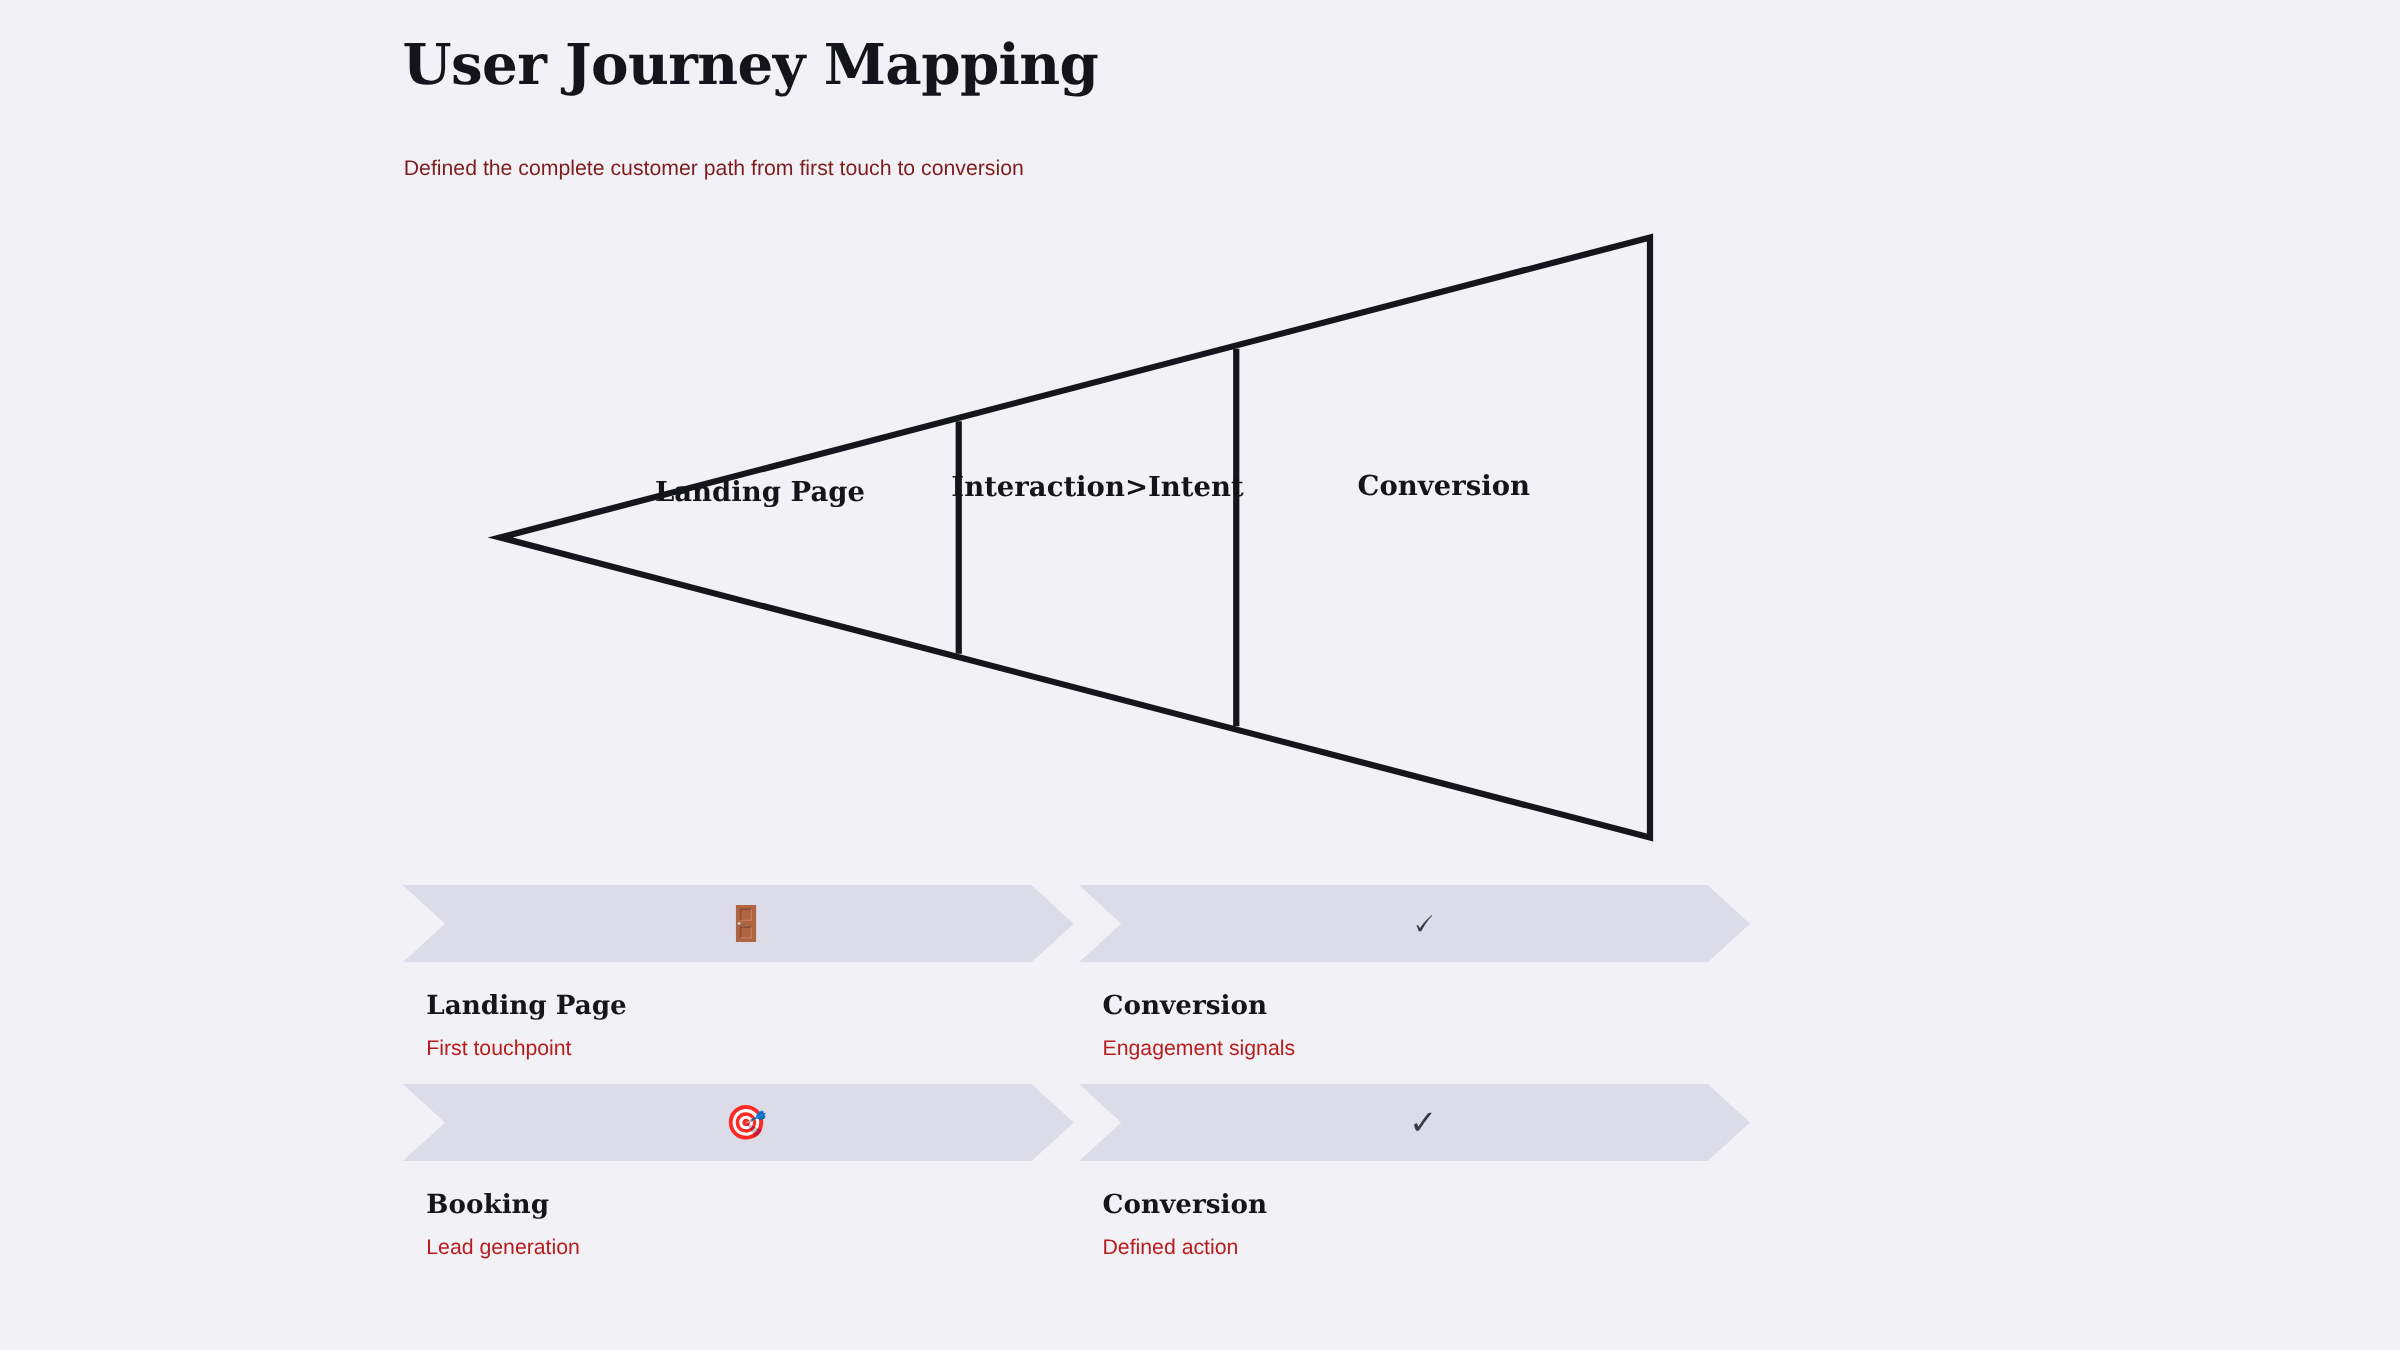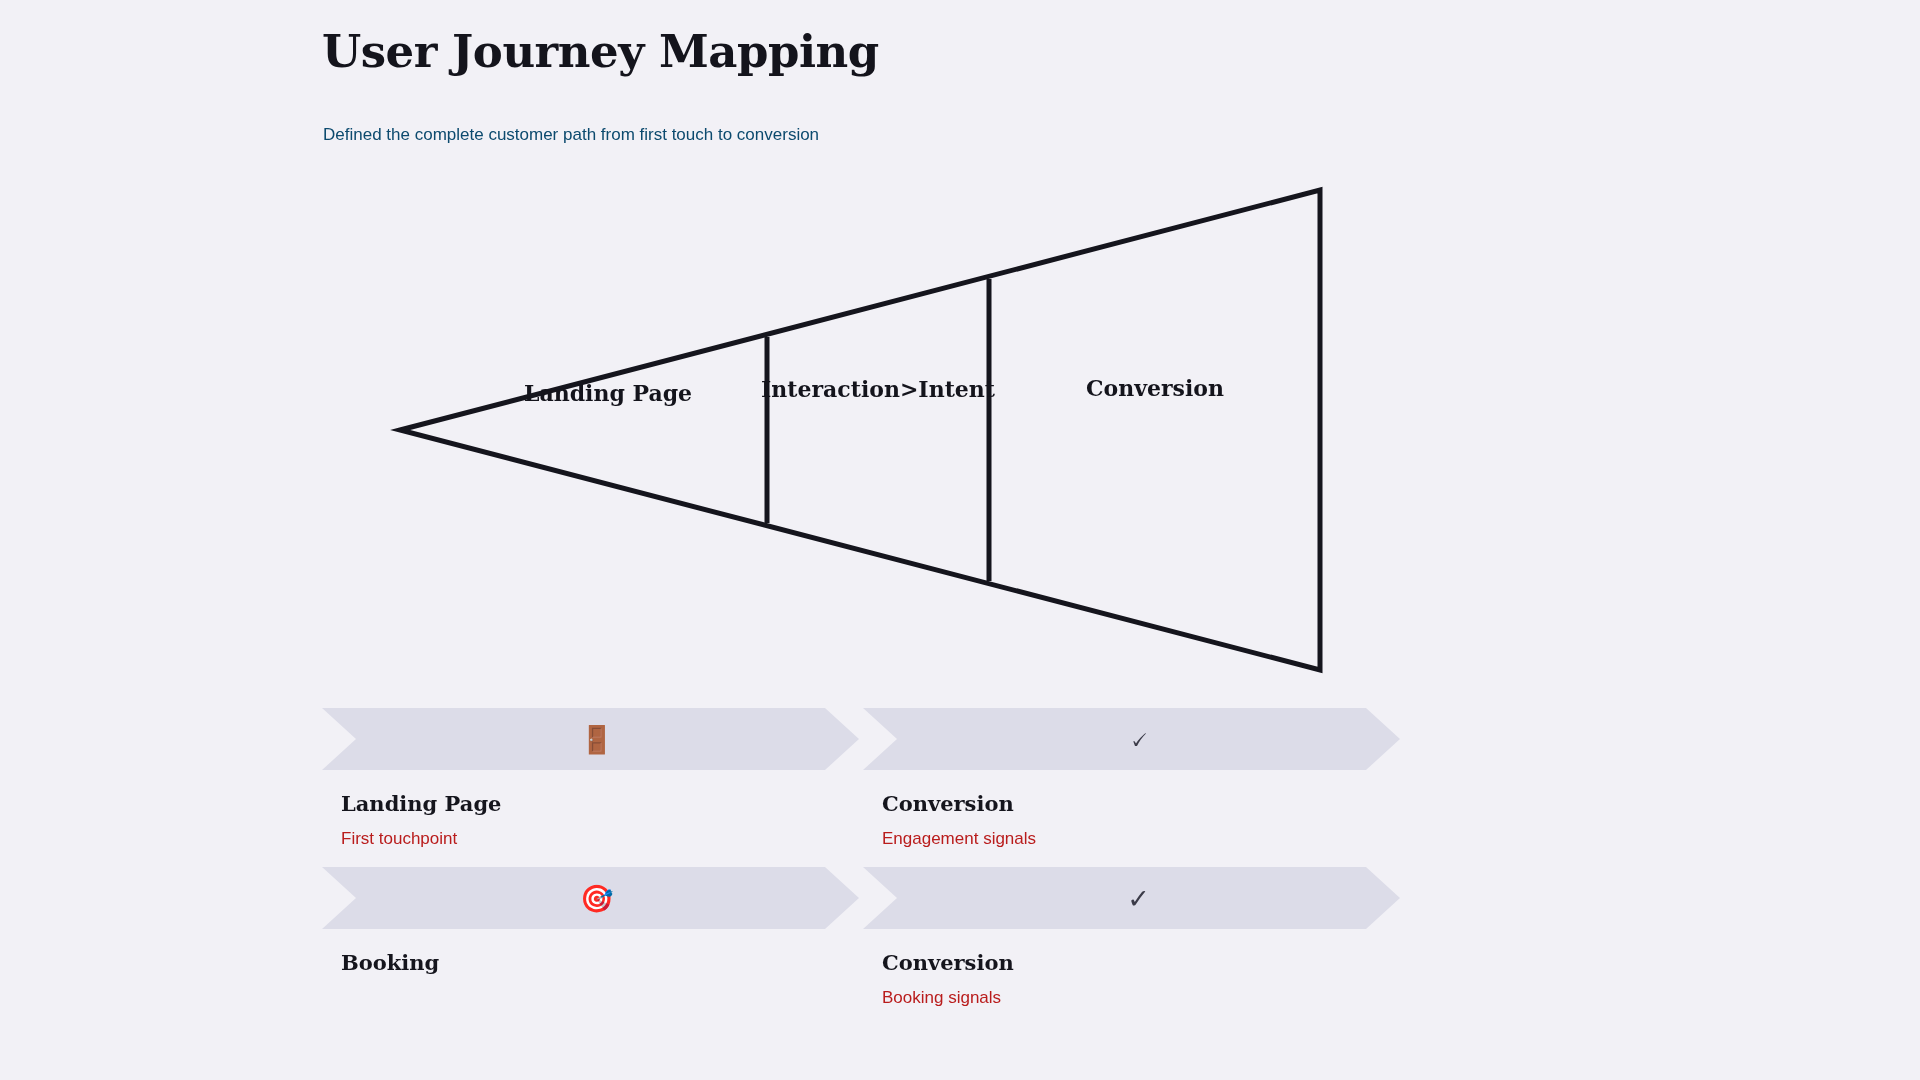--- a/index.html
+++ b/index.html
@@ -38,21 +38,21 @@
     color: #14141c;
     white-space: nowrap;
   }
 
   .page-subtitle {
     position: absolute;
     left: 323px;
     top: 123px;
     font-size: 17px;
     line-height: 24px;
-    color: #0c4a6e;
+    color: #7f1d1d;
     white-space: nowrap;
   }
 
   
   .funnel-wrap {
     position: absolute;
     left: 322px;
     top: 160px;
     width: 1060px;
     height: 540px;
@@ -177,27 +177,28 @@
         <div class="stage-desc">Engagement signals</div>
       </div>
     </div>
 
     <div class="stage-card">
       <div class="stage-banner">
         <span class="stage-icon">🎯</span>
       </div>
       <div class="stage-body">
         <div class="stage-name">Booking</div>
+        <div class="stage-desc">Lead generation</div>
       </div>
     </div>
 
     <div class="stage-card">
       <div class="stage-banner">
         <span class="stage-icon">✓</span>
       </div>
       <div class="stage-body">
         <div class="stage-name">Conversion</div>
-        <div class="stage-desc">Booking signals</div>
+        <div class="stage-desc">Defined action</div>
       </div>
     </div>
 
   </div>
 </div>
 
 </body></html>

